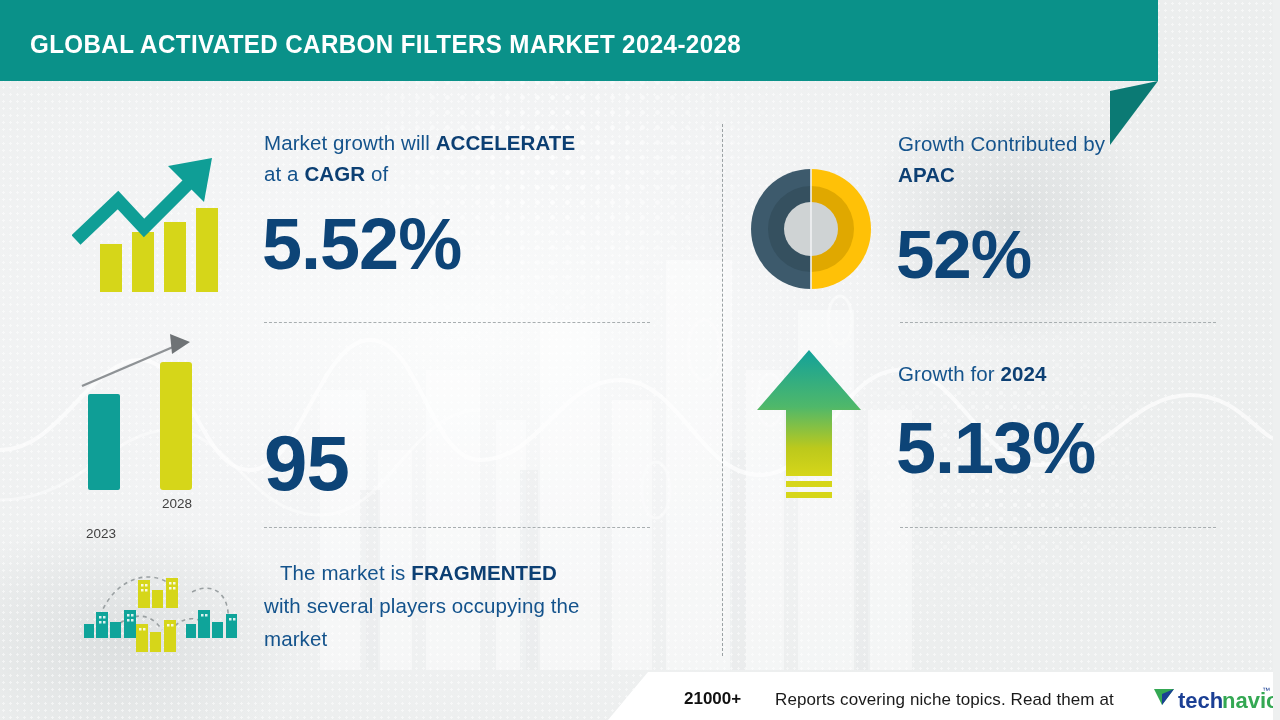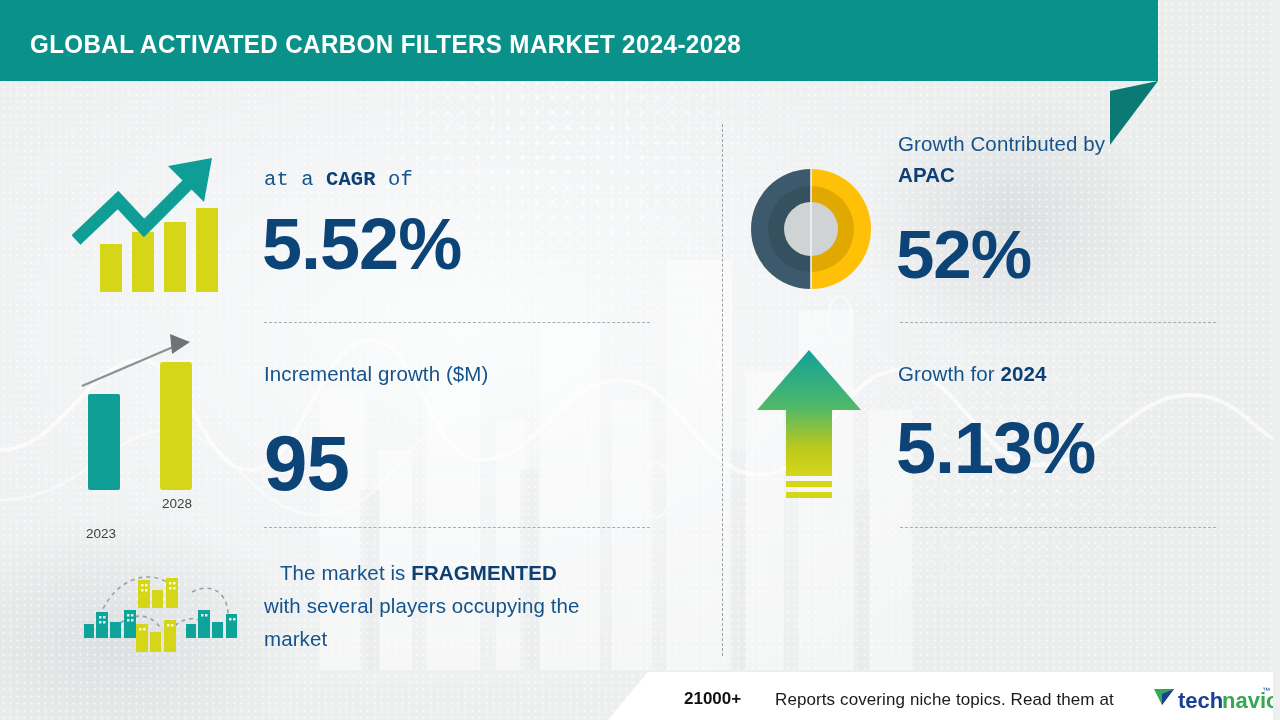--- a/index.html
+++ b/index.html
@@ -128,35 +128,37 @@
     <g fill="#d6d619">
       <rect x="28" y="92" width="22" height="48"></rect>
       <rect x="60" y="80" width="22" height="60"></rect>
       <rect x="92" y="70" width="22" height="70"></rect>
       <rect x="124" y="56" width="22" height="84"></rect>
     </g>
     <path d="M4,88 L46,48 L72,76 L122,26" fill="none" stroke="#0f9e96" stroke-width="13" stroke-linejoin="miter"></path>
     <path d="M96,14 L140,6 L132,50 Z" fill="#0f9e96"></path>
   </svg>
 
-  <div class="lbl" style="left:264px;top:164px;font-family:Liberation Mono, monospace;">
+  <div class="lbl" style="left:264px;top:127px;">
+    <span>Market growth will </span><b>ACCELERATE</b>
+  </div>
+  <div class="lbl" style="left:264px;top:158px;">
     <span>at a </span><b>CAGR</b><span> of</span>
   </div>
   <div class="big" style="left:262px;top:208px;font-size:72px;">5.52%</div>
 
   <svg class="icon" style="left:72px;top:330px;" width="160" height="160" viewBox="0 0 160 160">
     <rect x="16" y="64" width="32" height="96" rx="2" fill="#0f9e96"></rect>
     <rect x="88" y="32" width="32" height="128" rx="3" fill="#d6d619"></rect>
     <line x1="10" y1="56" x2="108" y2="14" stroke="#8e9295" stroke-width="2.4"></line>
     <path d="M98,4 L118,12 L100,24 Z" fill="#6f7376"></path>
   </svg>
   <div class="axis-lbl" style="left:86px;top:496px;margin-top:30px;">2023</div>
   <div class="axis-lbl" style="left:162px;top:496px;">2028</div>
 
-  <div class="lbl" style="left:264px;top:358px;">Incremental growth ($M)</div>
   <div class="big" style="left:264px;top:424px;font-size:78px;">95</div>
 
   <svg class="icon" style="left:70px;top:558px;" width="176" height="98" viewBox="0 0 176 98">
     <g stroke="#9aa0a2" stroke-width="1.6" fill="none" stroke-dasharray="4 4">
       <path d="M30,58 C46,16 86,10 104,30"></path>
       <path d="M122,34 C146,22 160,40 158,62"></path>
       <path d="M44,70 C64,52 82,56 92,72"></path>
       <path d="M100,74 C112,56 130,58 140,70"></path>
     </g>
     <g fill="#0fa49a">

